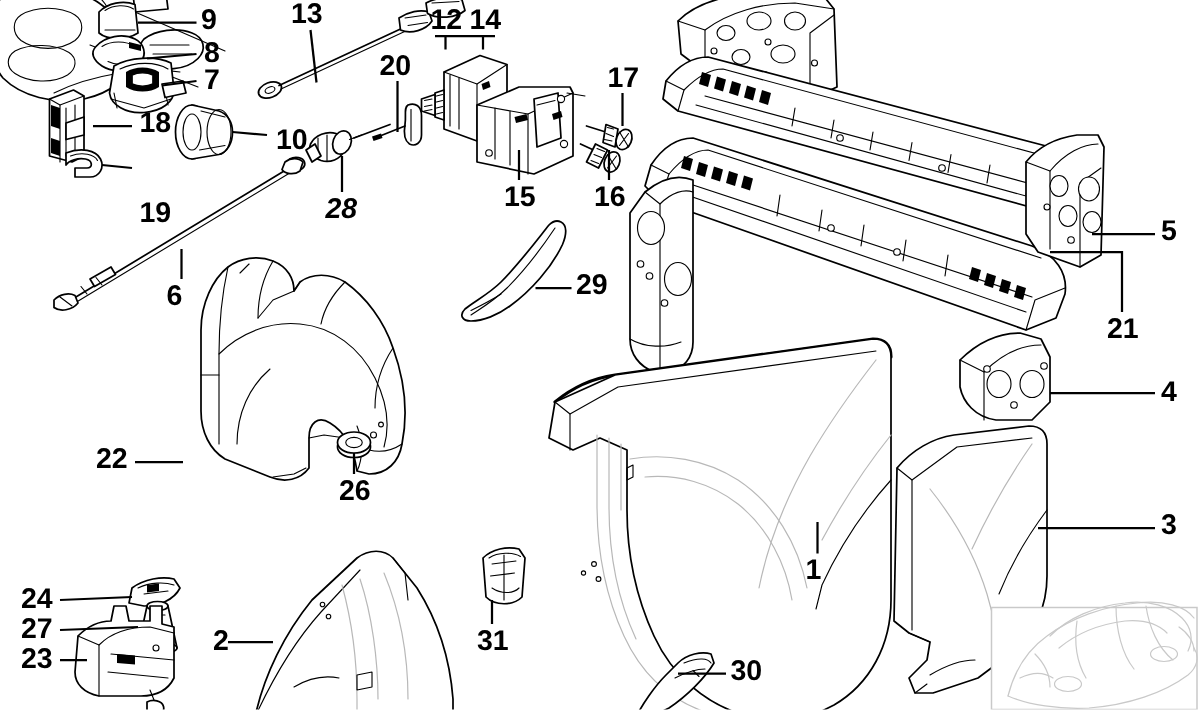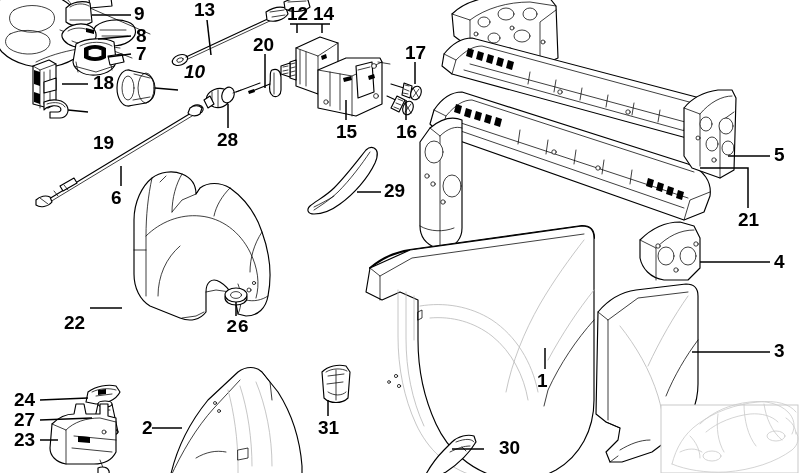--- a/index.html
+++ b/index.html
@@ -548,35 +548,35 @@
   <div class="callout-layer">
     <div class="callout" style="left:134px;top:4px;">9</div>
     <div class="callout" style="left:194px;top:0px;">13</div>
     <div class="callout" style="left:287px;top:4px;">12</div>
     <div class="callout" style="left:313px;top:4px;">14</div>
     <div class="callout" style="left:136px;top:26px;">8</div>
     <div class="callout" style="left:136px;top:44px;">7</div>
     <div class="callout" style="left:253px;top:35px;">20</div>
     <div class="callout" style="left:405px;top:43px;">17</div>
     <div class="callout" style="left:93px;top:73px;">18</div>
-    <div class="callout" style="left:184px;top:62px;font-style:italic;">10</div>
+    <div class="callout" style="left:184px;top:84px;">10</div>
     <div class="callout" style="left:93px;top:101px;margin-top:32px;">19</div>
     <div class="callout" style="left:396px;top:122px;">16</div>
     <div class="callout" style="left:336px;top:122px;">15</div>
-    <div class="callout" style="left:217px;top:130px;">28</div>
+    <div class="callout" style="left:217px;top:130px;font-style:italic;">28</div>
     <div class="callout" style="left:774px;top:145px;">5</div>
     <div class="callout" style="left:111px;top:188px;">6</div>
     <div class="callout" style="left:384px;top:181px;">29</div>
     <div class="callout" style="left:738px;top:210px;">21</div>
     <div class="callout" style="left:774px;top:252px;">4</div>
-    <div class="callout" style="left:64px;top:313px;">22</div>
-    <div class="callout" style="left:226px;top:318px;font-family:Liberation Mono, monospace;">26</div>
+    <div class="callout" style="left:64px;top:297px;">22</div>
+    <div class="callout" style="left:226px;top:318px;">26</div>
     <div class="callout" style="left:774px;top:341px;">3</div>
     <div class="callout" style="left:537px;top:371px;">1</div>
     <div class="callout" style="left:14px;top:390px;">24</div>
     <div class="callout" style="left:318px;top:418px;">31</div>
     <div class="callout" style="left:14px;top:410px;">27</div>
-    <div class="callout" style="left:487px;top:438px;margin-left:12px;">30</div>
+    <div class="callout" style="left:487px;top:438px;">30</div>
     <div class="callout" style="left:14px;top:430px;">23</div>
     <div class="callout" style="left:142px;top:418px;">2</div>
   </div>
 
 </div>
 
 </body></html>

